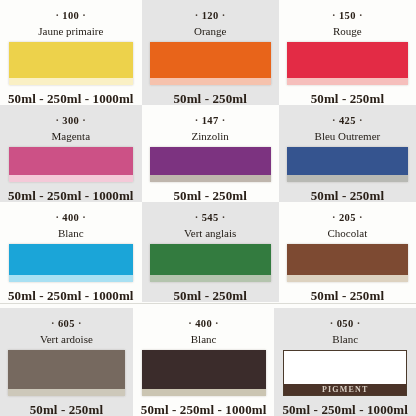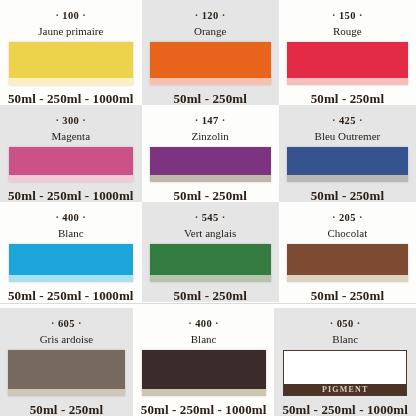--- a/index.html
+++ b/index.html
@@ -219,21 +219,21 @@
         <div class="swatch-wrap">
           <div class="swatch-main" style="background: rgb(125, 74, 50);"></div>
           <div class="swatch-tint" style="background: rgb(221, 210, 192);"></div>
         </div>
         <div class="sizes">50ml - 250ml</div>
       </div>
     </div>
   <div class="row row-3">
       <div class="cell cell-bg-1">
         <div class="code"><span class="dot">·</span><span>605</span><span class="dot">·</span></div>
-        <div class="name">Gris ardoise</div>
+        <div class="name">Vert ardoise</div>
         <div class="swatch-wrap">
           <div class="swatch-main" style="background: rgb(118, 105, 95);"></div>
           <div class="swatch-tint" style="background: rgb(205, 200, 186);"></div>
         </div>
         <div class="sizes">50ml - 250ml</div>
       </div>
       <div class="cell cell-bg-0">
         <div class="code"><span class="dot">·</span><span>400</span><span class="dot">·</span></div>
         <div class="name">Blanc</div>
         <div class="swatch-wrap">

